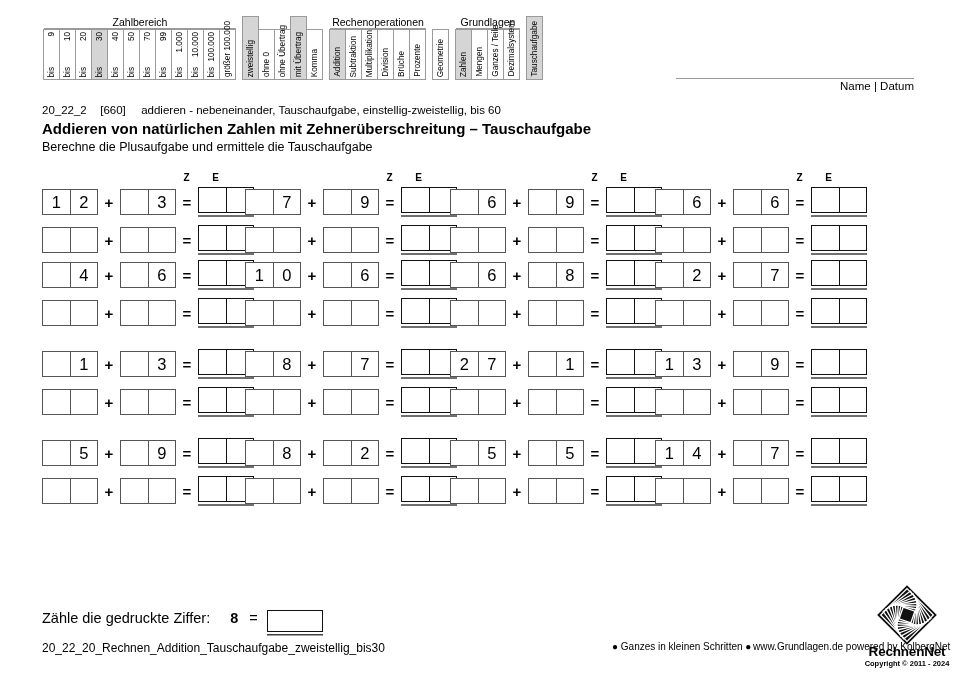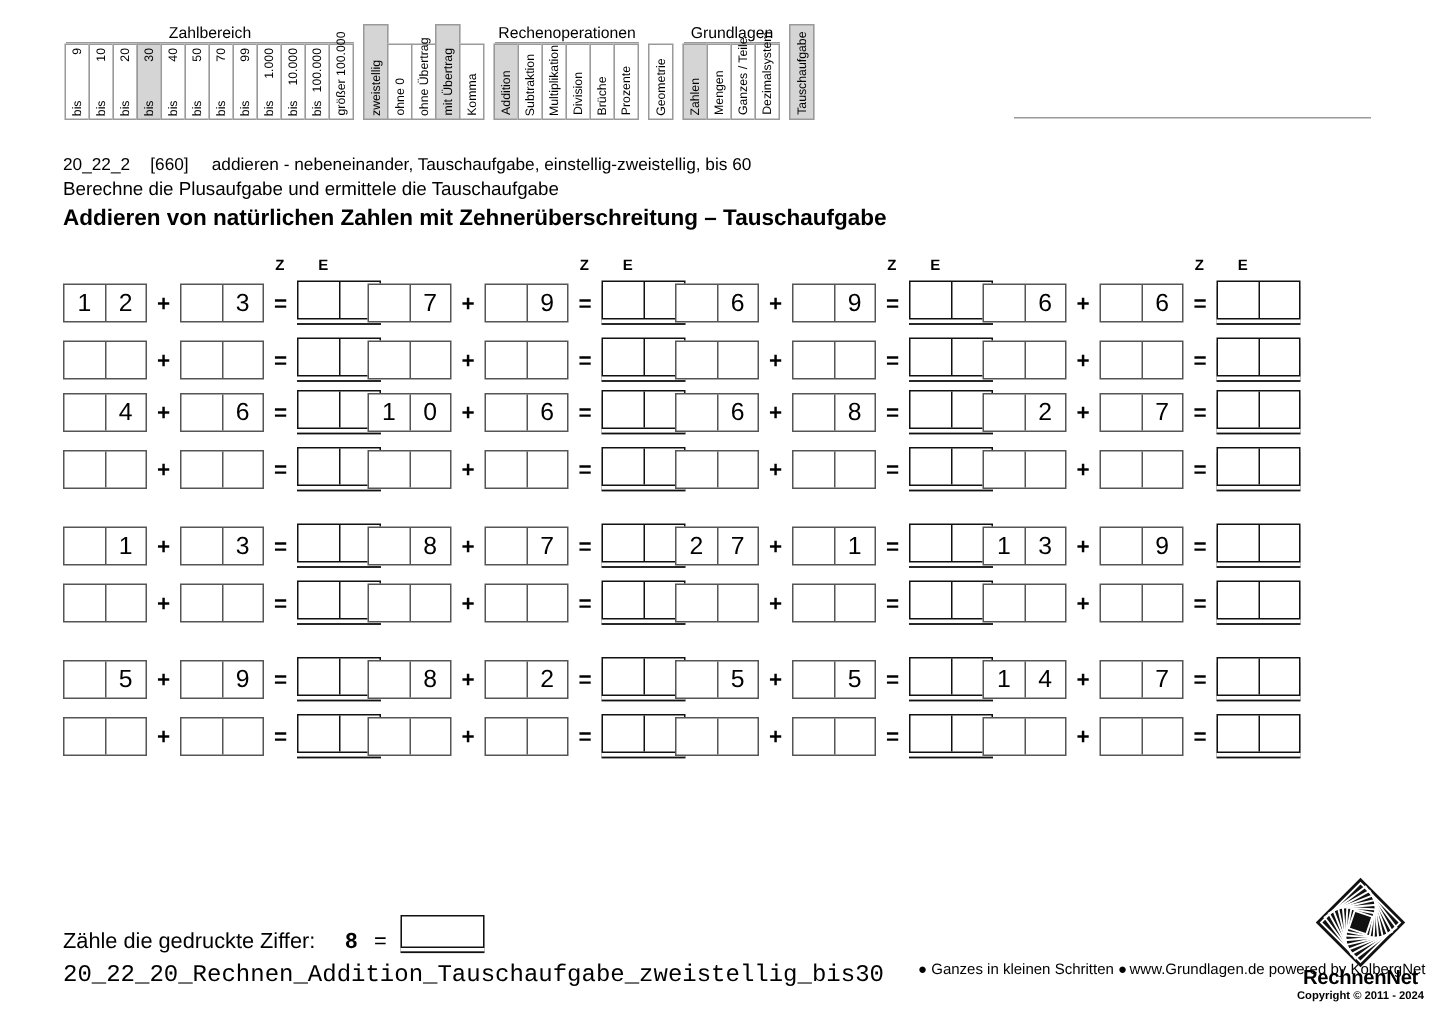--- a/index.html
+++ b/index.html
@@ -123,34 +123,34 @@
   .numbox.result .cell.left { border-right: 1.4px solid #111; }
 
   .op {
     width: 22px; text-align: center;
     font-size: 15px; font-weight: bold;
   }
 
   
   #count-task {
     position: absolute; left: 42px; top: 610px;
-    display: flex; align-items: flex-end;
+    display: flex; align-items: flex-start;
   }
   #count-label { font-size: 14.5px; }
   #count-digit { font-size: 14.5px; font-weight: bold; margin-left: 20px; }
   #count-eq { font-size: 14.5px; margin-left: 11px; margin-right: 9px; }
   #count-box {
     width: 56px; height: 22px;
     border: 1.4px solid #111;
     box-shadow: 0 2.2px 0 0 #fff, 0 3.4px 0 0 #111;
     margin-bottom: 4px;
     background: #fff;
   }
 
-  #file-code { position: absolute; left: 42px; top: 641px; font-size: 16px; font-family: Liberation Mono, monospace; }
+  #file-code { position: absolute; left: 42px; top: 641px; font-size: 12px; }
 
   
   #footer-motto { position: absolute; left: 612px; top: 641px; font-size: 10px; white-space: nowrap; }
   #footer-url { position: absolute; left: 753px; top: 641px; font-size: 10px; white-space: nowrap; }
 
   
   #logo-wrap { position: absolute; left: 855px; top: 584px; width: 104px; text-align: center; }
   #logo-mark { width: 62px; height: 62px; margin: 0 auto; display: block; }
   #logo-name { font-size: 13.5px; font-weight: bold; letter-spacing: -0.2px; margin-top: -2px; }
   #logo-copy { font-size: 7.5px; font-weight: bold; margin-top: 0; }
@@ -289,32 +289,33 @@
         <div class="cat-group-title blank">&nbsp;</div>
         <div class="cat-cells">
           <div class="cat-cell hl tall">
             <span class="cat-v-full">Tauschaufgabe</span>
           </div>
         </div>
       </div>
     </div>
 
   <div id="name-datum-line"></div>
+  <div id="name-datum-label">Name | Datum</div>
 </div>
 
 <div id="title-block">
   <div id="code-line">
     <span>20_22_2</span>
     <span class="sp1"></span>
     <span>[660]</span>
     <span class="sp2"></span>
     <span>addieren - nebeneinander, Tauschaufgabe, einstellig-zweistellig, bis 60</span>
   </div>
+  <div id="main-title">Addieren von natürlichen Zahlen mit Zehnerüberschreitung – Tauschaufgabe</div>
   <div id="sub-title">Berechne die Plusaufgabe und ermittele die Tauschaufgabe</div>
-  <div id="main-title">Addieren von natürlichen Zahlen mit Zehnerüberschreitung – Tauschaufgabe</div>
 </div>
 
 <div id="exercise-grid">
     <div class="ex-row">
       <div class="ex-col c0">
         <div class="ze-head">
           <span>Z</span>
           <span>E</span>
         </div>
         <div class="eq-line" style="margin-top: 16px;">

